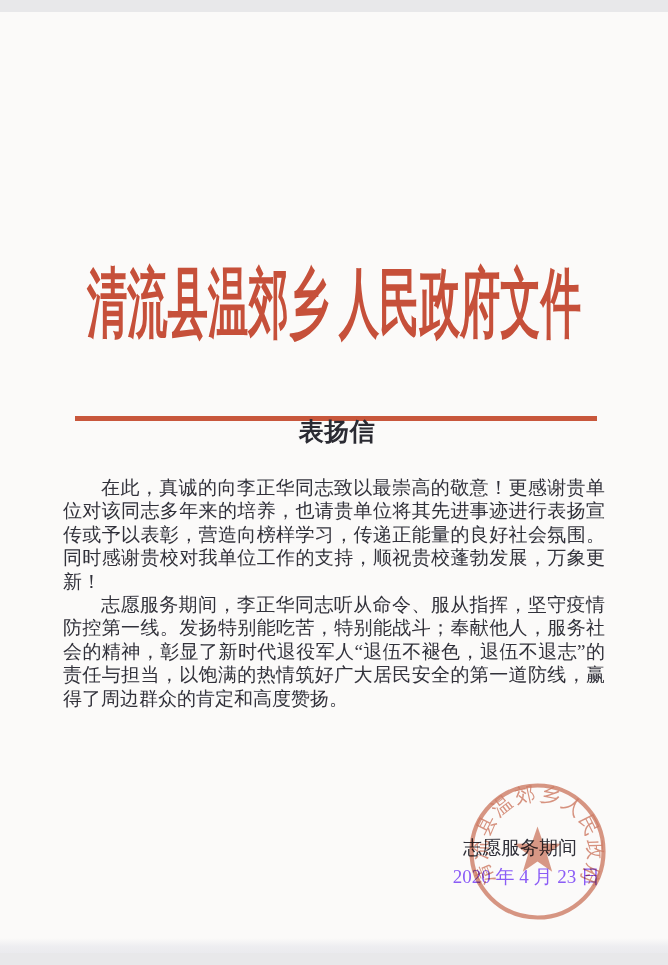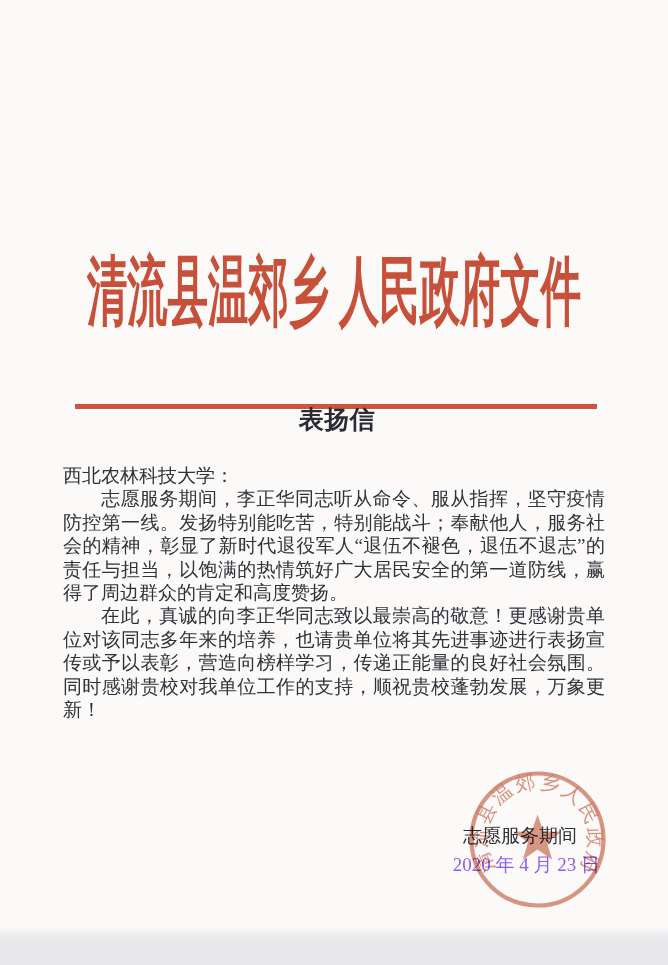--- a/index.html
+++ b/index.html
@@ -5,21 +5,21 @@
   html, body {
     margin: 0;
     padding: 0;
     background: #e8e8ea;
     font-family: "Liberation Serif", "DejaVu Serif", serif;
   }
   .page {
     position: relative;
     width: 668px;
     height: 941px;
-    margin: 0 auto;
+    margin: 12px auto;
     background: #fbfaf9;
     overflow: hidden;
     color: #31313a;
   }
   
   .doc-header-title {
     position: absolute;
     top: 241px;
     left: 0;
     right: 0;
@@ -112,23 +112,22 @@
 
 <div class="page">
 
   <div class="doc-header-title">清流县温郊乡 人民政府文件</div>
 
   <div class="red-line"></div>
 
   <h1 class="letter-title">表扬信</h1>
 
   <div class="letter-body">
-    <p class="salutation">西北农林科技大学：</p>
+    <p class="para">在此，真诚的向李正华同志致以最崇高的敬意！更感谢贵单位对该同志多年来的培养，也请贵单位将其先进事迹进行表扬宣传或予以表彰，营造向榜样学习，传递正能量的良好社会氛围。同时感谢贵校对我单位工作的支持，顺祝贵校蓬勃发展，万象更新！</p>
     <p class="para">志愿服务期间，李正华同志听从命令、服从指挥，坚守疫情防控第一线。发扬特别能吃苦，特别能战斗；奉献他人，服务社会的精神，彰显了新时代退役军人“退伍不褪色，退伍不退志”的责任与担当，以饱满的热情筑好广大居民安全的第一道防线，赢得了周边群众的肯定和高度赞扬。</p>
-    <p class="para">在此，真诚的向李正华同志致以最崇高的敬意！更感谢贵单位对该同志多年来的培养，也请贵单位将其先进事迹进行表扬宣传或予以表彰，营造向榜样学习，传递正能量的良好社会氛围。同时感谢贵校对我单位工作的支持，顺祝贵校蓬勃发展，万象更新！</p>
   </div>
 
   <div class="signature-org">志愿服务期间</div>
 
   <div class="signature-date">2020 年 4 月 23 日</div>
 
   <svg class="seal" viewBox="0 0 143 143" xmlns="http://www.w3.org/2000/svg">
     <circle cx="71.5" cy="71.5" r="66" fill="none" stroke="#cb6b51" stroke-width="4.2" opacity="0.8"></circle>
     <polygon points="71.5,46.5 77.4,63.4 95.3,63.8 81,74.6 86.2,91.7 71.5,81.5 56.8,91.7 62,74.6 47.7,63.8 65.6,63.4" fill="#cb6b51" opacity="0.78"></polygon>
     <path id="sealArc" d="M 30.8 102.2 A 51 51 0 1 1 112.2 102.2" fill="none"></path>

